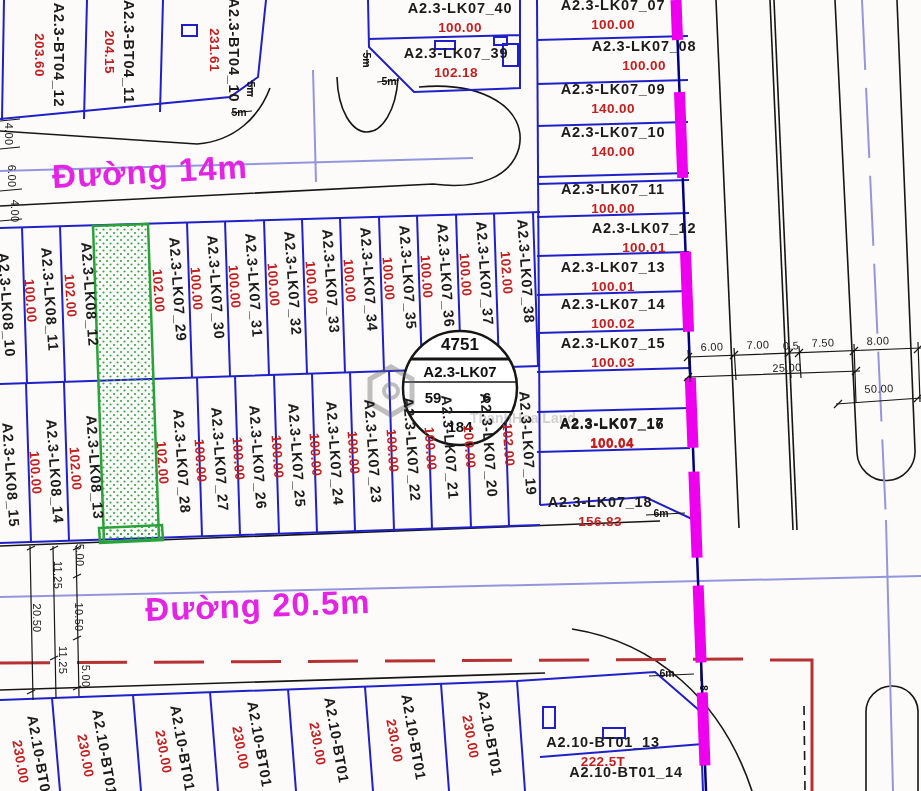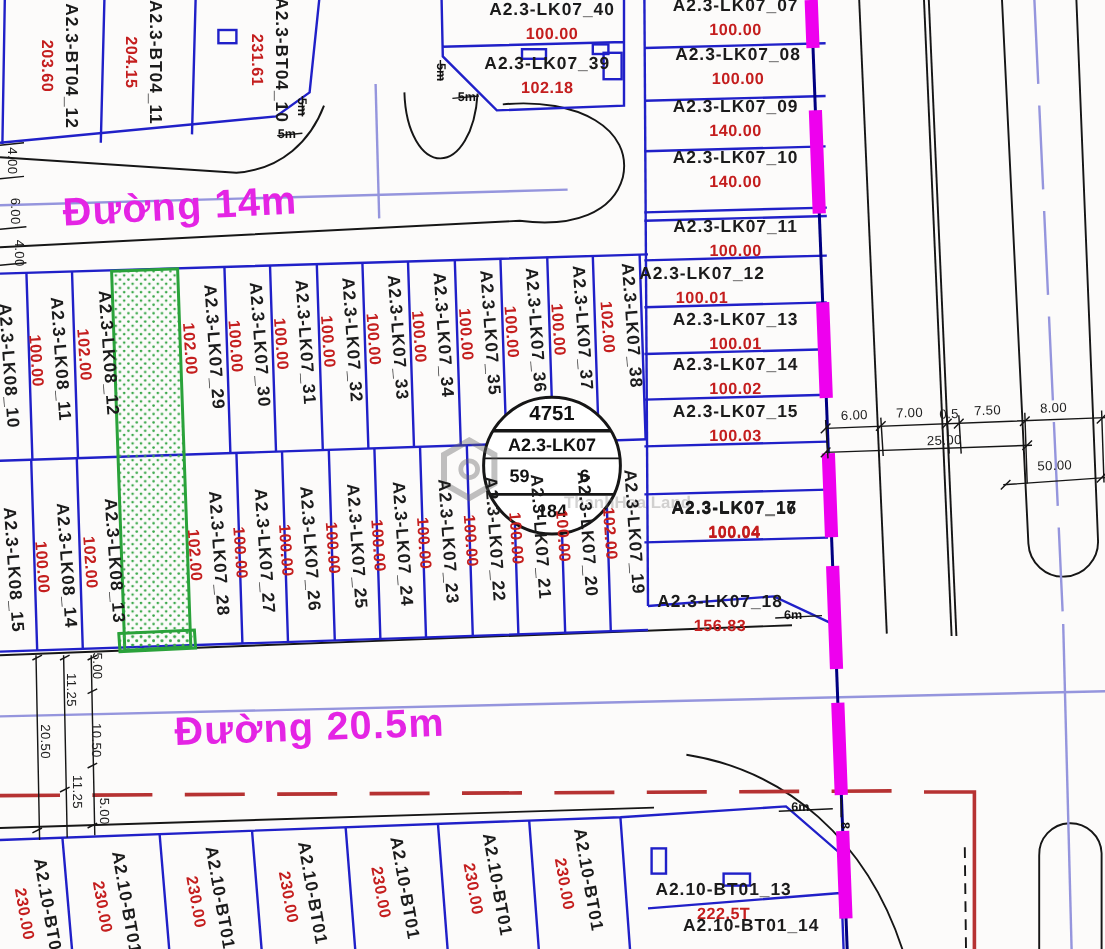--- a/index.html
+++ b/index.html
@@ -157,37 +157,37 @@
         <span class="area">100.00</span>
       </div>
       <div class="lbl plot" style="left: 456px; top: 63px; transform: translate(-50%, -50%) rotate(0deg);">
         <span class="name">A2.3-LK07_39</span>
         <span class="area">102.18</span>
       </div>
       <div class="lbl plot" style="left: 613px; top: 15px; transform: translate(-50%, -50%) rotate(0deg);">
         <span class="name">A2.3-LK07_07</span>
         <span class="area">100.00</span>
       </div>
-      <div class="lbl plot" style="left: 615px; top: 56px; transform: translate(-50%, -50%) rotate(0deg);">
+      <div class="lbl plot" style="left: 644px; top: 56px; transform: translate(-50%, -50%) rotate(0deg);">
         <span class="name">A2.3-LK07_08</span>
         <span class="area">100.00</span>
       </div>
       <div class="lbl plot" style="left: 613px; top: 99px; transform: translate(-50%, -50%) rotate(0deg);">
         <span class="name">A2.3-LK07_09</span>
         <span class="area">140.00</span>
       </div>
       <div class="lbl plot" style="left: 613px; top: 142px; transform: translate(-50%, -50%) rotate(0deg);">
         <span class="name">A2.3-LK07_10</span>
         <span class="area">140.00</span>
       </div>
       <div class="lbl plot" style="left: 613px; top: 199px; transform: translate(-50%, -50%) rotate(0deg);">
         <span class="name">A2.3-LK07_11</span>
         <span class="area">100.00</span>
       </div>
-      <div class="lbl plot" style="left: 585px; top: 238px; transform: translate(-50%, -50%) rotate(0deg);">
+      <div class="lbl plot" style="left: 644px; top: 238px; transform: translate(-50%, -50%) rotate(0deg);">
         <span class="name">A2.3-LK07_12</span>
         <span class="area">100.01</span>
       </div>
       <div class="lbl plot" style="left: 613px; top: 277px; transform: translate(-50%, -50%) rotate(0deg);">
         <span class="name">A2.3-LK07_13</span>
         <span class="area">100.01</span>
       </div>
       <div class="lbl plot" style="left: 613px; top: 314px; transform: translate(-50%, -50%) rotate(0deg);">
         <span class="name">A2.3-LK07_14</span>
         <span class="area">100.02</span>

